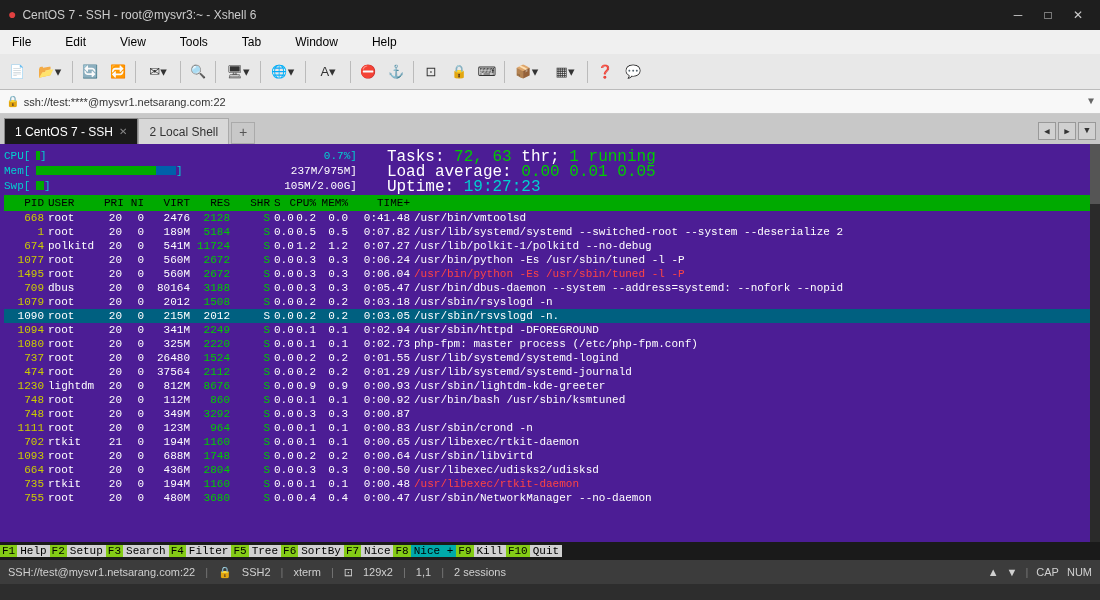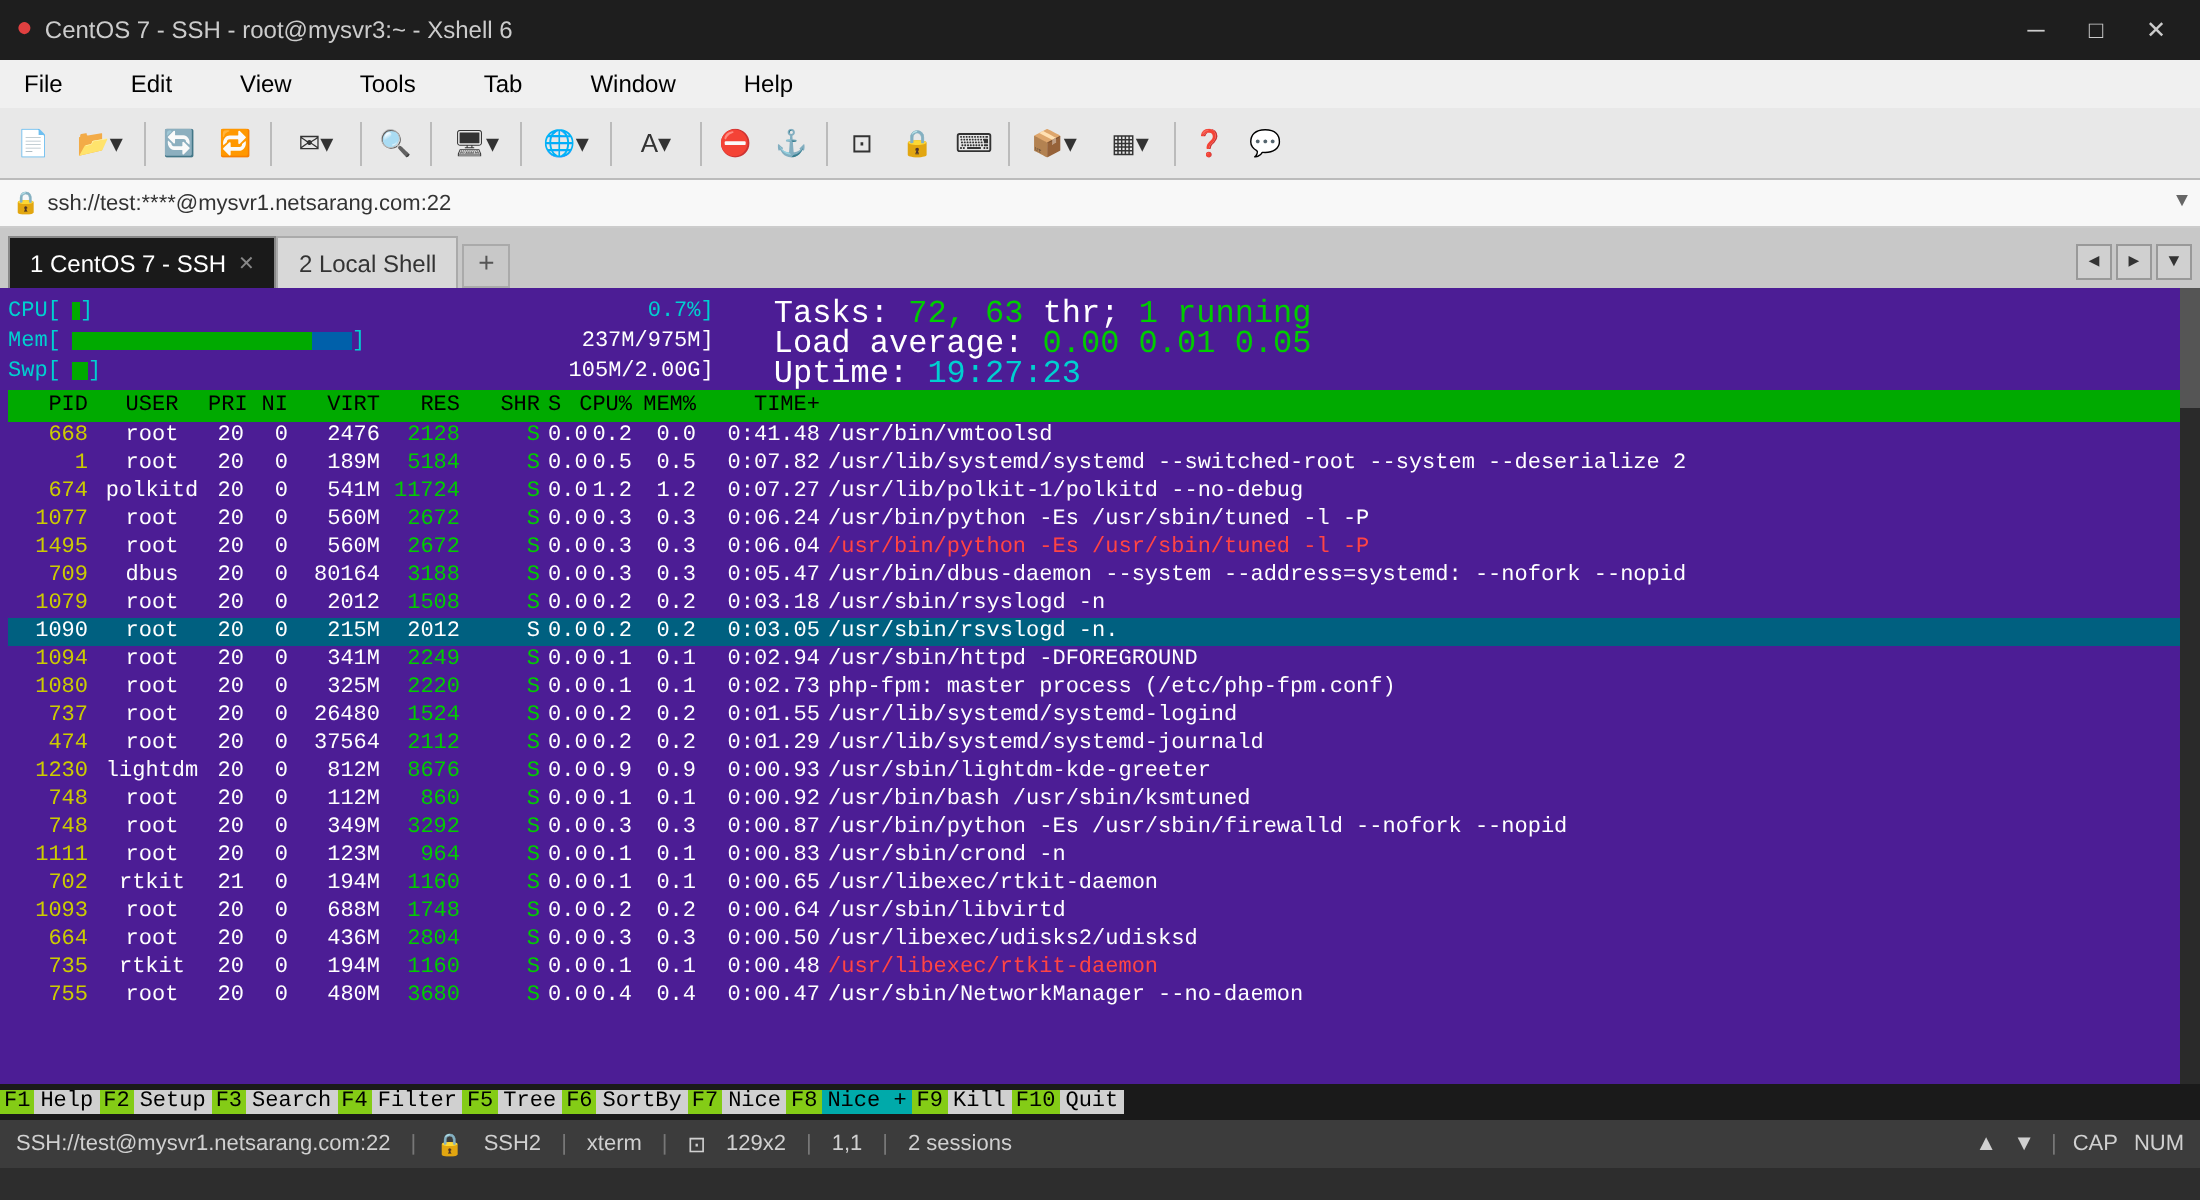--- a/index.html
+++ b/index.html
@@ -239,21 +239,21 @@
       height: 14px;
       align-items: center;
       color: #d0d0d0;
     }
     .htop-row.highlighted {
       background: #006080;
       color: #fff;
     }
 
     .col-pid   { width: 42px; text-align: right; padding-right: 4px; }
-    .col-user  { width: 56px; text-align: center; }
+    .col-user  { width: 56px; }
     .col-pri   { width: 22px; text-align: right; padding-right: 4px; }
     .col-ni    { width: 22px; text-align: right; padding-right: 4px; }
     .col-virt  { width: 46px; text-align: right; padding-right: 4px; }
     .col-res   { width: 40px; text-align: right; padding-right: 4px; }
     .col-shr   { width: 40px; text-align: right; padding-right: 4px; }
     .col-s     { width: 14px; }
     .col-cpu   { width: 32px; text-align: right; padding-right: 4px; }
     .col-mem   { width: 32px; text-align: right; padding-right: 4px; }
     .col-time  { width: 62px; text-align: right; padding-right: 4px; }
     .col-command { flex: 1; }
@@ -673,21 +673,20 @@
       <span class="col-user c-white">root</span>
       <span class="col-pri c-white">20</span>
       <span class="col-ni c-white">0</span>
       <span class="col-virt c-white">349M</span>
       <span class="col-res c-green">3292</span>
       <span class="col-shr c-green">S</span>
       <span class="col-s c-white">0.0</span>
       <span class="col-cpu c-white">0.3</span>
       <span class="col-mem c-white">0.3</span>
       <span class="col-time c-white">0:00.87</span>
-      <span class="col-command c-white">/usr/bin/python -Es /usr/sbin/firewalld --nofork --nopid</span>
     </div>
 
     <div class="htop-row">
       <span class="col-pid c-yellow">1111</span>
       <span class="col-user c-white">root</span>
       <span class="col-pri c-white">20</span>
       <span class="col-ni c-white">0</span>
       <span class="col-virt c-white">123M</span>
       <span class="col-res c-green">964</span>
       <span class="col-shr c-green">S</span>

